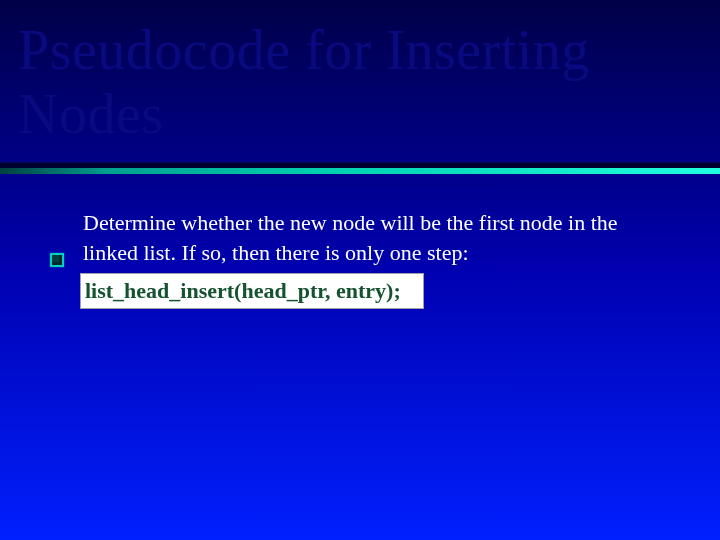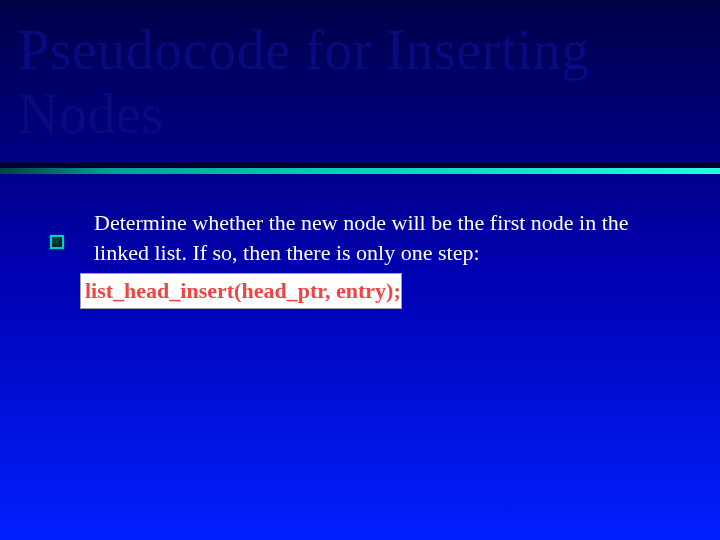--- a/index.html
+++ b/index.html
@@ -38,43 +38,43 @@
     background: linear-gradient(to right, #004040 0%, #00a090 15%, #00d0b0 45%, #20ffe0 100%);
   }
   .content {
     padding: 32px 50px 0 50px;
     color: #ffffff;
     font-size: 22px;
     line-height: 1.35;
   }
   .bullet-row {
     display: flex;
-    align-items: center;
-    gap: 30px;
+    align-items: flex-end;
+    gap: 19px;
   }
   .bullet-icon {
     flex: 0 0 auto;
     width: 14px;
     height: 14px;
     margin-top: 8px;
     border: 2px solid #00d0c0;
     box-shadow: inset -3px -3px 0 rgba(0,0,0,0.35), 0 0 2px rgba(0,255,220,0.4);
     background: #004040;
   }
   .bullet-text {
     flex: 1 1 auto;
   }
   .code-box {
     display: inline-block;
     background: #ffffff;
-    color: #ef4444;
+    color: #14532d;
     font-family: "Times New Roman", Times, serif;
     font-weight: bold;
     font-size: 22px;
-    padding: 2px 0 2px 4px;
+    padding: 2px 22px 2px 4px;
     margin-top: 6px;
     margin-left: 30px;
     border: 1px solid #a0a0a0;
   }
 </style>
 </head>
 <body>
 
 <div class="title-area">
   <h1 class="title">Pseudocode for Inserting Nodes</h1>

